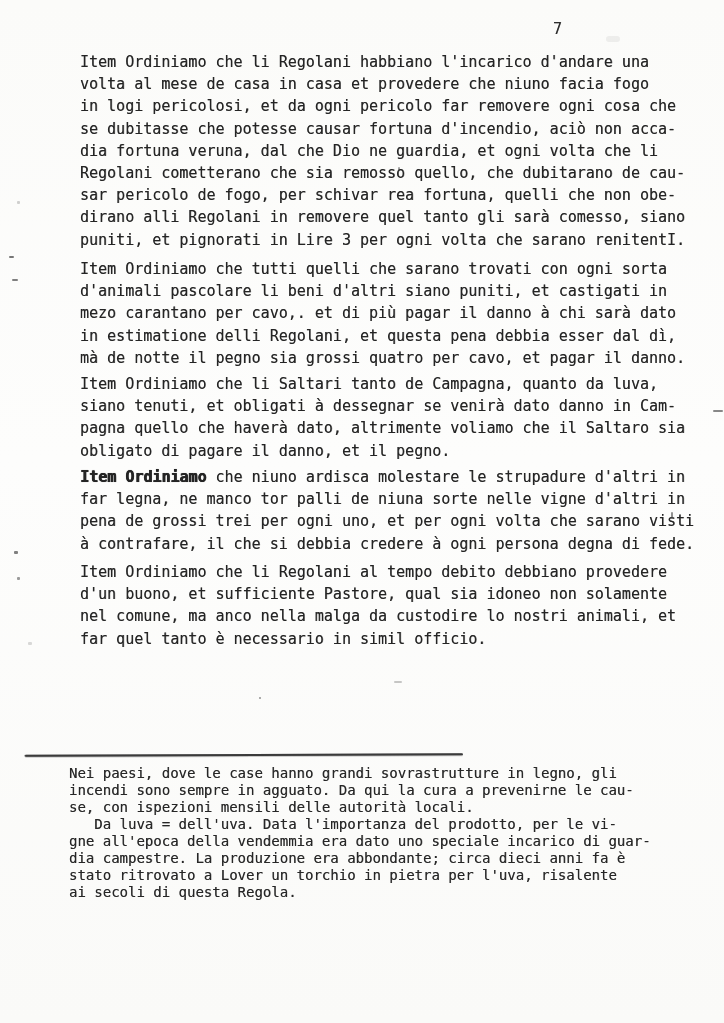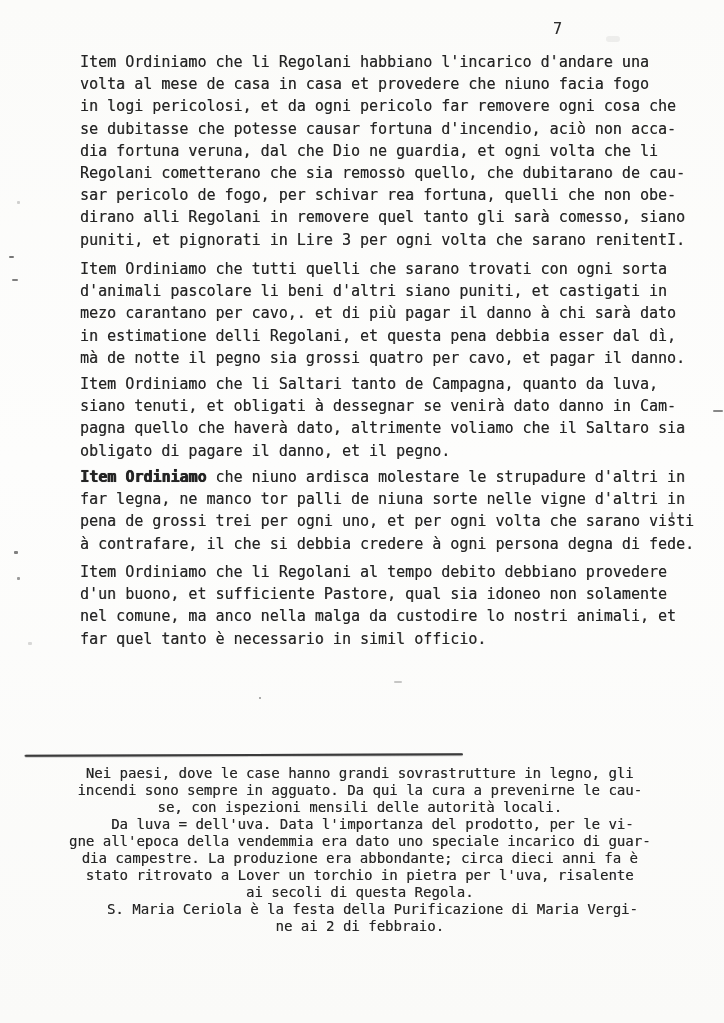--- a/index.html
+++ b/index.html
@@ -52,21 +52,21 @@
   }
   .footnotes {
     position: absolute;
     left: 69px;
     top: 765px;
     font-size: 14px;
     line-height: 17px;
     color: #262626;
     text-shadow: 0.3px 0.2px 0.4px rgba(30,30,30,0.5);
   }
-  .footnote { white-space: pre; text-align: center; }
+  .footnote { white-space: pre; }
   .speck {
     position: absolute;
     background: #4a4a4a;
     border-radius: 1px;
   }
 </style>
 </head>
 <body>
 
 <div class="scan-page">
@@ -109,22 +109,20 @@
 
   <div class="footnotes">
     <div class="footnote">Nei paesi, dove le case hanno grandi sovrastrutture in legno, gli
 incendi sono sempre in agguato. Da qui la cura a prevenirne le cau-
 se, con ispezioni mensili delle autorità locali.</div>
     <div class="footnote">   Da luva = dell'uva. Data l'importanza del prodotto, per le vi-
 gne all'epoca della vendemmia era dato uno speciale incarico di guar-
 dia campestre. La produzione era abbondante; circa dieci anni fa è
 stato ritrovato a Lover un torchio in pietra per l'uva, risalente
 ai secoli di questa Regola.</div>
-    <div class="footnote">   S. Maria Ceriola è la festa della Purificazione di Maria Vergi-
-ne ai 2 di febbraio.</div>
   </div>
 
   <div class="speck" style="left:17px;top:201px;width:3px;height:3px;opacity:.25"></div>
   <div class="speck" style="left:9px;top:256px;width:5px;height:2px;opacity:.75"></div>
   <div class="speck" style="left:12px;top:279px;width:6px;height:2px;opacity:.7"></div>
   <div class="speck" style="left:398px;top:167px;width:2px;height:4px;opacity:.5"></div>
   <div class="speck" style="left:713px;top:410px;width:10px;height:2px;opacity:.65"></div>
   <div class="speck" style="left:671px;top:512px;width:2px;height:7px;opacity:.6"></div>
   <div class="speck" style="left:14px;top:551px;width:4px;height:3px;opacity:.7"></div>
   <div class="speck" style="left:17px;top:577px;width:3px;height:3px;opacity:.55"></div>

